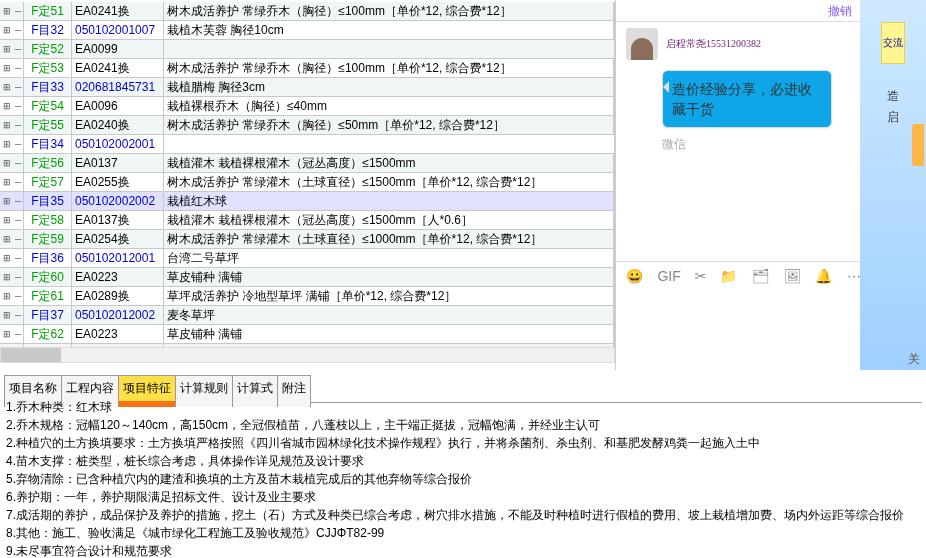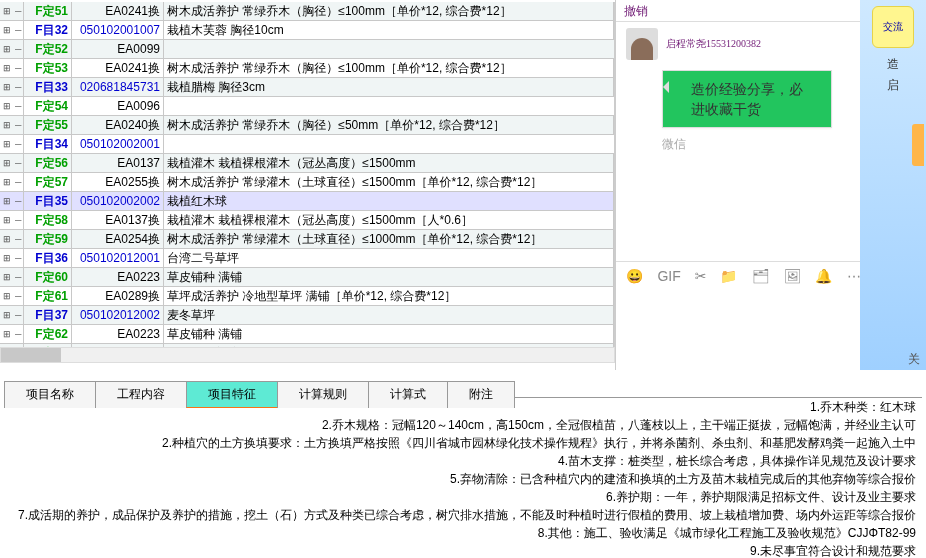--- a/index.html
+++ b/index.html
@@ -5,46 +5,46 @@
 * { margin:0; padding:0; box-sizing:border-box; font-family:"Microsoft YaHei","SimSun",sans-serif; }
 body { font-size:12px; background:#fff; color:#000; position:relative; overflow:hidden; width:926px; height:558px; }
 .grid { position:absolute; top:2px; left:0; width:615px; height:345px; overflow:hidden; border-right:1px solid #ccc; }
 .row { display:flex; align-items:center; height:19px; border-bottom:1px solid #c8c8c8; }
 .row.dark { background:#f0f5f5; }
 .row.light { background:#fff; }
 .row.sel { background:#e0e0ff; }
 .cell { border-right:1px solid #c8c8c8; padding:0 3px; height:19px; line-height:19px; overflow:hidden; white-space:nowrap; }
 .c0 { width:12px; text-align:center; font-size:9px; color:#555; border-right:none;}
 .c1 { width:12px; text-align:center; font-size:9px; color:#555; }
-.c2 { width:48px; text-align:right;font-weight:bold; }
-.c3 { width:92px; text-align:right; }
+.c2 { width:48px; text-align:center; }
+.c3 { width:92px; text-align:left; }
 .c4 { flex:1; }
 .idF { color:#00a000; }
 .idN { color:#0000d0; }
 .c3.blue { color:#0000d0; }
 .scrollbar-h { position:absolute; top:347px; left:0; width:615px; height:16px; background:#f0f0f0; border:1px solid #ddd; }
 .scrollbar-h .thumb { position:absolute; left:0; top:0; width:60px; height:14px; background:#c8c8c8; }
 .tabs { position:absolute; top:370px; left:4px; display:flex; border-bottom:1px solid #999; width:918px; }
-.tab { padding:4px 21px; border:1px solid #999; border-bottom:none; margin-right:-1px; background:#f5f5f5; cursor:default; position:relative; top:11px;}
-.tab.act { background:#5eead4; border-bottom:1px solid #f97316; }
+.tab { padding:4px 4px; border:1px solid #999; border-bottom:none; margin-right:-1px; background:#f5f5f5; cursor:default; position:relative; top:5px;}
+.tab.act { background:#fde047; border-bottom:6px solid #f97316; }
 .feat { position:absolute; top:398px; left:6px; width:910px; line-height:18px; }
-.feat div { margin-bottom:0;text-align:right; }
+.feat div { margin-bottom:0; }
 .chat { position:absolute; top:0; left:615px; width:245px; height:370px; border-left:1px solid #ccc; background:#fff; z-index:5;}
-.chat-top { height:22px; border-bottom:1px solid #ddd; padding:3px 8px; color:#701a75; }
+.chat-top { height:22px; border-bottom:1px solid #ddd; padding:3px 8px; color:#8b5cf6; text-align:right;}
 .chat-u { display:flex; align-items:center; padding:6px 10px; gap:8px; }
 .avatar { width:32px; height:32px; background:#ddd; border-radius:3px; display:flex; align-items:flex-end; justify-content:center; overflow:hidden;}
 .avatar::after { content:""; width:22px; height:22px; background:#8a6d5a; border-radius:50% 50% 0 0; }
 .uname { color:#701a75; font-size:10px;font-family:Liberation Serif, serif; }
-.bubble { margin:4px 28px 8px 46px; background:#22c55e; border:1px solid #ddd; border-radius:0; padding:8px 28px; font-size:14px; line-height:20px; color:#333; box-shadow:0 1px 2px rgba(0,0,0,0.05); position:relative;}
+.bubble { margin:4px 28px 8px 46px; background:#0ea5e9; border:1px solid #ddd; border-radius:6px; padding:8px 9px; font-size:14px; line-height:20px; color:#333; box-shadow:0 1px 2px rgba(0,0,0,0.05); position:relative;}
 .bubble::before { content:""; position:absolute; left:-6px; top:10px; width:0; height:0; border:6px solid transparent; border-right-color:#ddd;}
 .tag { margin:2px 10px 8px 46px; color:#aaa; font-size:12px;}
 .chat-tools { position:absolute; bottom:80px; left:0; width:100%; border-top:1px solid #ddd; padding:6px 10px; display:flex; gap:14px; color:#888; font-size:14px;}
 .chat-tools span { cursor:pointer; }
 .side { position:absolute; top:0; right:0; width:66px; height:370px; background:linear-gradient(#cfe9ff,#9fd0ff); z-index:6;}
-.side-ico { width:42px; height:42px; margin:6px auto; background:#fff68f; border-radius:6px; display:flex; align-items:center; justify-content:center; font-size:10px; color:#00a; border:1px solid #e6d34a;}
+.side-ico { width:24px; height:42px; margin:22px auto; background:#fff68f; border-radius:0; display:flex; align-items:center; justify-content:center; font-size:10px; color:#00a; border:1px solid #e6d34a;}
 .side-txt { text-align:center; color:#333; font-size:12px; padding:2px;}
 .side-x { position:absolute; bottom:2px; right:6px; color:#555; font-size:12px;}
 .cbtn { position:absolute; right:2px; top:124px; width:12px; height:42px; background:#ffb648; border-radius:3px 0 0 3px; z-index:7;}
 </style>
 </head>
 <body>
 
 <div class="grid" id="grid">
     <div class="row dark">
       <div class="cell c0">⊞</div>
@@ -78,20 +78,21 @@
       <div class="cell c1">─</div>
       <div class="cell c2 idN">F目33</div>
       <div class="cell c3 blue">020681845731</div>
       <div class="cell c4">栽植腊梅 胸径3cm</div>
     </div>
     <div class="row light">
       <div class="cell c0">⊞</div>
       <div class="cell c1">─</div>
       <div class="cell c2 idF">F定54</div>
       <div class="cell c3">EA0096</div>
+      <div class="cell c4">栽植裸根乔木（胸径）≤40mm</div>
     </div>
     <div class="row dark">
       <div class="cell c0">⊞</div>
       <div class="cell c1">─</div>
       <div class="cell c2 idF">F定55</div>
       <div class="cell c3">EA0240换</div>
       <div class="cell c4">树木成活养护 常绿乔木（胸径）≤50mm［单价*12, 综合费*12］</div>
     </div>
     <div class="row light">
       <div class="cell c0">⊞</div>

